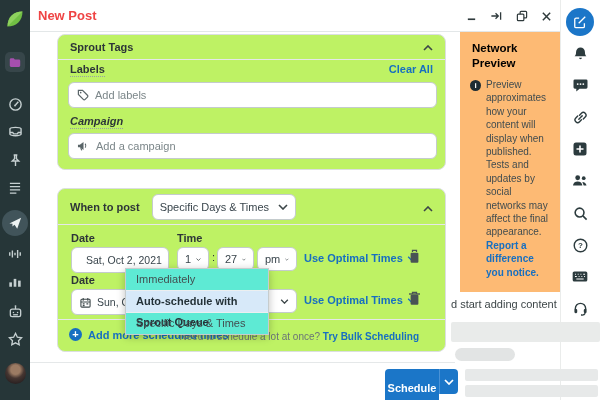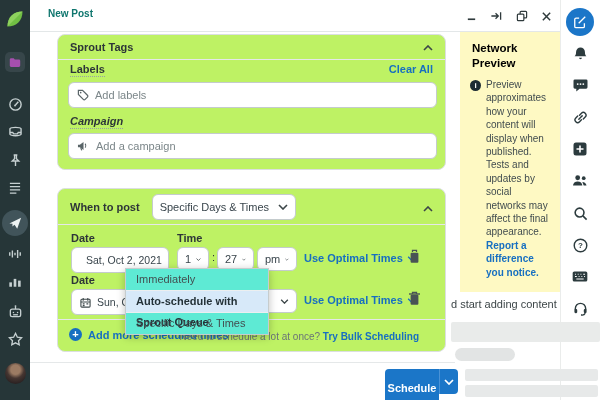--- a/index.html
+++ b/index.html
@@ -9,21 +9,21 @@
   
   .left-rail{left:0;top:0;width:30px;height:400px;background:#263638;z-index:10;}
   .rail-item{position:absolute;left:0;width:30px;display:flex;justify-content:center;align-items:center;}
   .rail-item svg{display:block;}
   .active-circle{width:26px;height:26px;border-radius:50%;background:#41545a;display:flex;align-items:center;justify-content:center;}
   .folder-tile{width:20px;height:20px;border-radius:5px;background:#37464a;display:flex;align-items:center;justify-content:center;}
   .avatar{width:21px;height:21px;border-radius:50%;
     background:radial-gradient(circle at 50% 32%, #9c7b63 0 26%, #463631 48%, #171317 100%);}
   
   .win-header{left:30px;top:0;width:530px;height:31px;background:#fff;border-bottom:1px solid #e3e7e8;z-index:3;}
-  .win-title{position:absolute;left:18px;top:8px;font-size:10px;font-weight:bold;color:#0f766e;}
+  .win-title{position:absolute;left:8px;top:8px;font-size:13px;font-weight:bold;color:#ef4444;}
   .win-ctrl{position:absolute;top:9px;width:14px;height:14px;display:flex;align-items:center;justify-content:center;cursor:default;}
   
   .form-col{left:30px;top:31px;width:420px;height:369px;background:#fff;z-index:2;}
   .card{position:absolute;left:27px;width:389px;border:1px solid #dbdfe0;border-radius:8px;background:#bef264;box-sizing:border-box;}
   .card-header{height:24px;border-bottom:1px solid #e5e8e9;display:flex;align-items:center;padding:0 12px;
     font-size:11px;font-weight:bold;color:#2d3538;}
   .fld-label{font-size:11px;font-weight:bold;color:#2d3538;border-bottom:1px dotted #97a1a3;padding-bottom:1px;}
   .field{position:absolute;height:24px;border:1px solid #c4cbcd;border-radius:6px;background:#fff;
     display:flex;align-items:center;padding:12px 8px;box-sizing:border-box;gap:6px;}
   .field input{border:none;outline:none;flex:1;font-size:11px;color:#39454
@@ -36,21 +36,21 @@
   .menu{position:absolute;left:125px;top:268px;width:142px;background:#5eead4;border:1px solid #c6cccd;
     box-shadow:0 2px 8px rgba(0,0,0,.25);z-index:20;}
   .menu-item{height:21px;line-height:21px;padding:0 10px;font-size:11px;color:#434e50;border-bottom:1px solid #eceff0;cursor:pointer;}
   .menu-item:last-child{border-bottom:none;}
   .menu-item.hl{background:#d7e9f9;font-weight:bold;color:#243238;}
   .plus-circle{width:13px;height:13px;border-radius:50%;background:#176fc1;color:#fff;font-size:11px;font-weight:bold;
     display:flex;align-items:center;justify-content:center;line-height:13px;}
   .info-dot{width:11px;height:11px;border-radius:50%;background:#1d2c33;color:#fff;font-size:8px;font-weight:bold;
     display:flex;align-items:center;justify-content:center;}
   
-  .panel{left:460px;top:31px;width:100px;height:261px;background:#fef9c3;z-index:1;}
+  .panel{left:460px;top:31px;width:100px;height:261px;background:#fdba74;z-index:1;}
   .panel-title{position:absolute;left:12px;top:10px;width:80px;font-size:11.5px;font-weight:bold;color:#28333
 7;line-height:15px;}
   .panel-text{font-size:10px;line-height:13.4px;color:#414c4f;}
   .skel{position:absolute;background:#e9ebea;z-index:6;border-radius:2px;}
   .right-rail{left:560px;top:0;width:40px;height:400px;background:#fff;border-left:1px solid #eaeceb;z-index:4;box-sizing:border-box;}
   .rr-item{position:absolute;left:560px;width:40px;display:flex;justify-content:center;z-index:5;}
   .compose-btn{width:28px;height:28px;border-radius:50%;background:#1b76c8;display:flex;align-items:center;justify-content:center;cursor:pointer;}
   .sched-btn{position:absolute;left:385px;top:369px;display:flex;z-index:7;}
   .sched-main{width:54px;height:38px;background:#1b76c8;color:#fff;font-size:11px;font-weight:bold;
     display:flex;align-items:center;justify-content:center;border-radius:4px 0 0 4px;cursor:pointer;}

